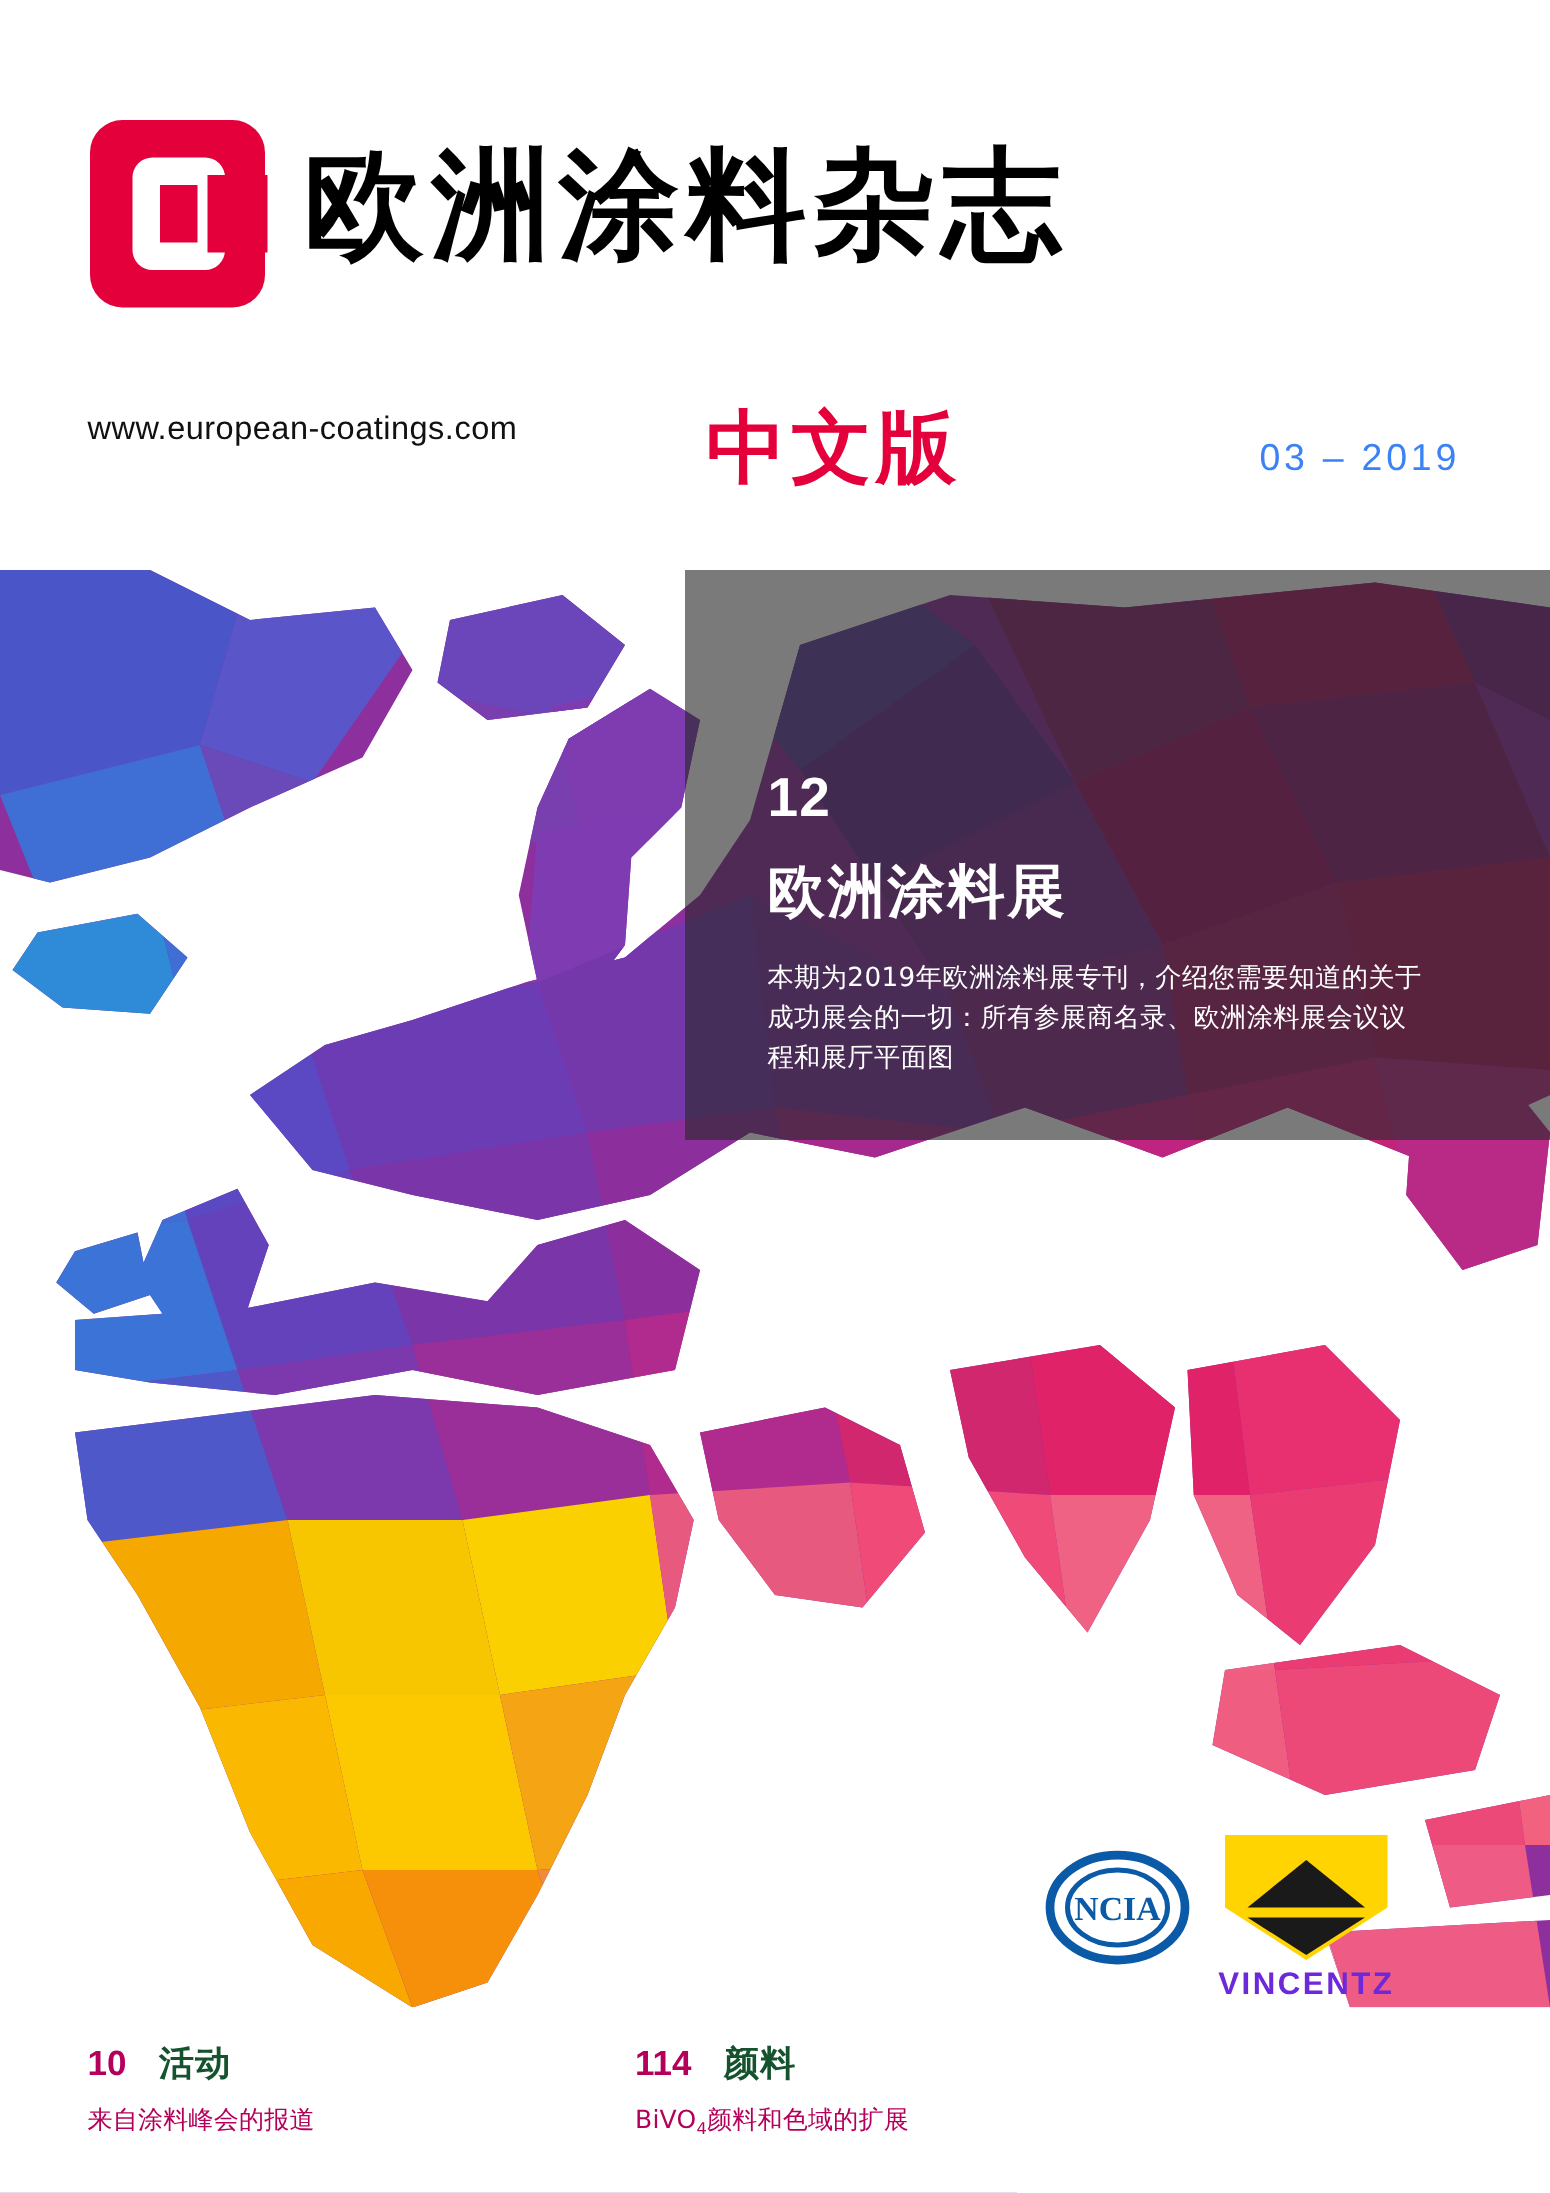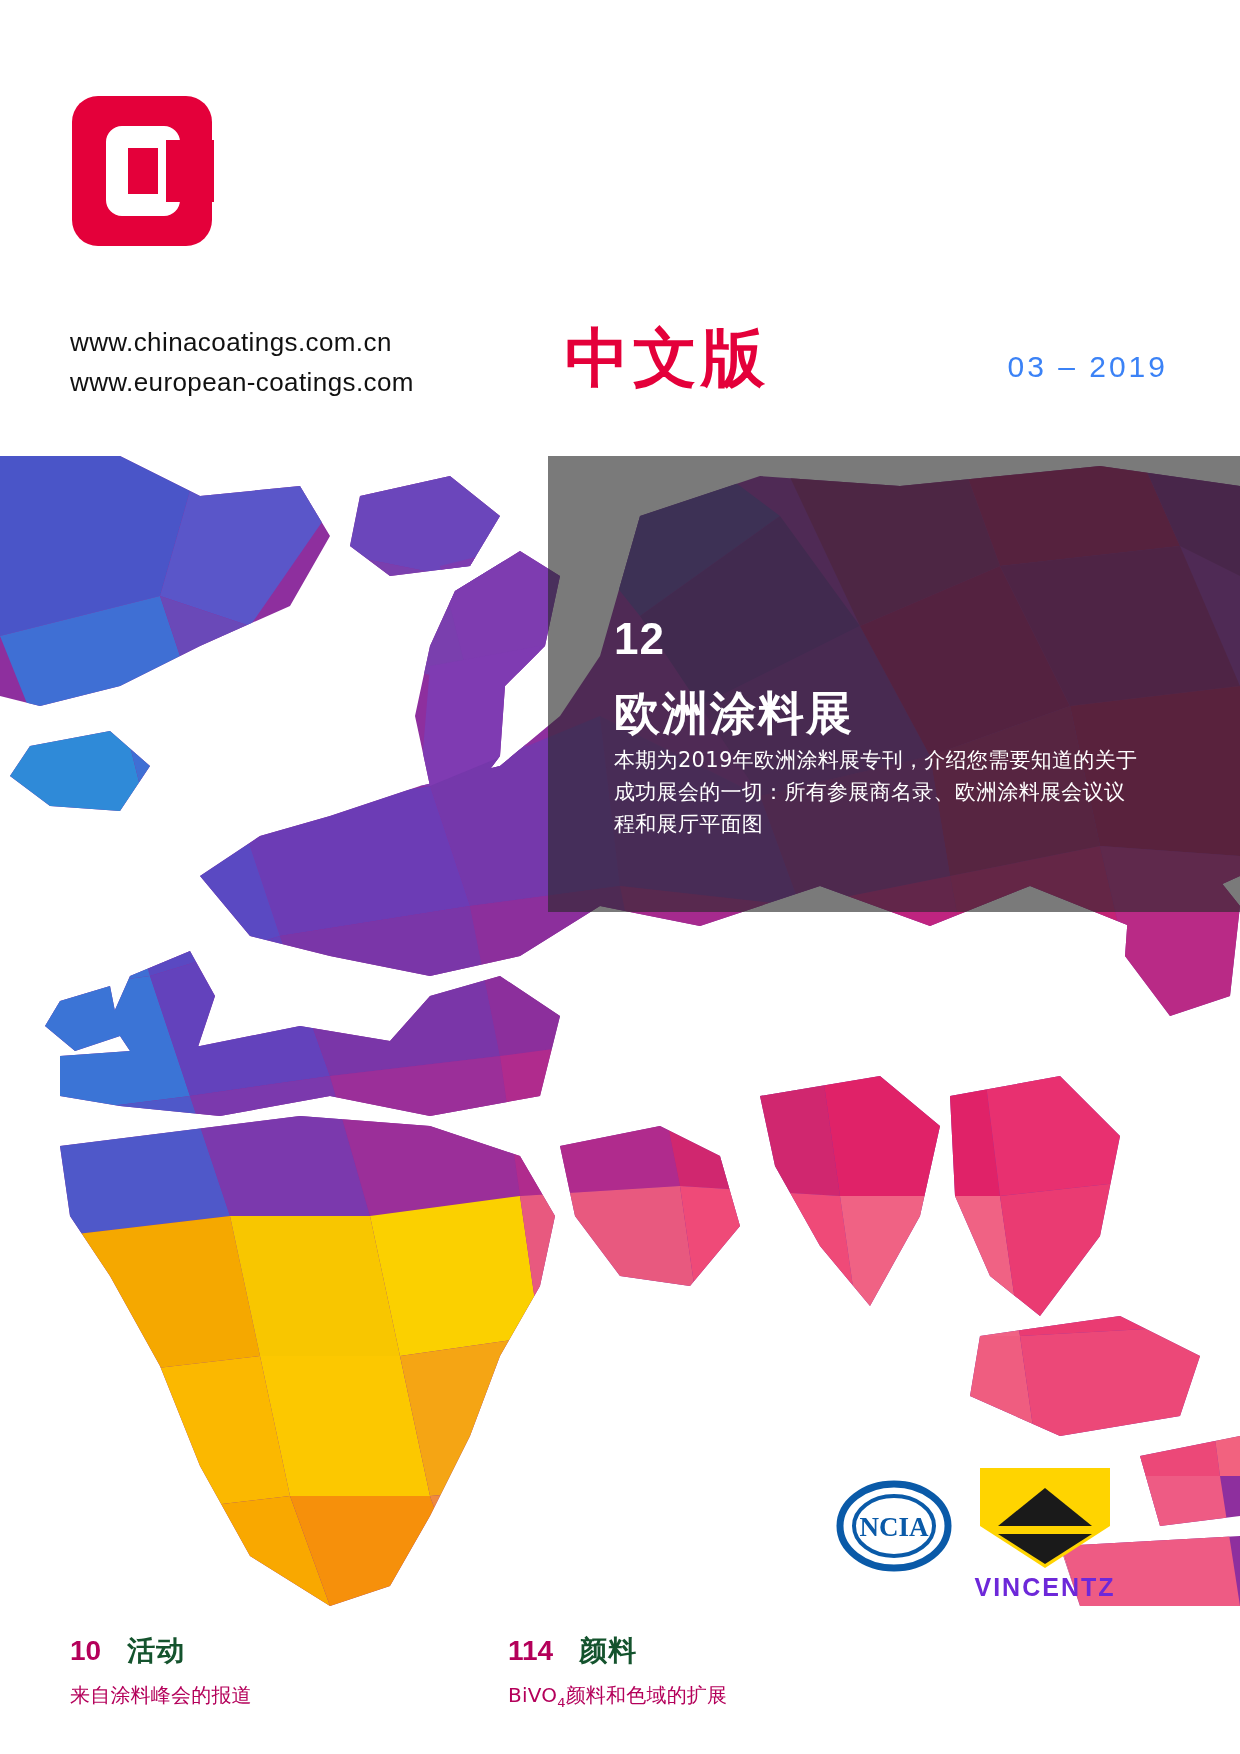--- a/index.html
+++ b/index.html
@@ -130,20 +130,21 @@
   }
   .feature .head {
     font-size: 46px;
     font-weight: bold;
     line-height: 62px;
     margin-top: 18px;
     letter-spacing: 2px;
     font-family: "DejaVu Sans", sans-serif;
   }
   .feature .desc {
+    margin-top: 22px;
     font-size: 21px;
     line-height: 32px;
     letter-spacing: 0.3px;
     font-family: "DejaVu Sans", sans-serif;
     max-width: 530px;
   }
 
   
   .teasers {
     position: absolute;
@@ -215,23 +216,23 @@
 
 <div class="cover">
 
   <div class="masthead">
 
     <div class="logo-mark">
       <div class="cut"></div>
       <div class="notch"></div>
     </div>
 
+    <div class="logo-title">欧洲涂料杂志</div>
 
     <div class="urls">
-      <div>www.chinacoatings.com.cn</div>
       <div>www.european-coatings.com</div>
     </div>
 
     <div class="cn-edition">中文版</div>
 
     <div class="issue">03 – 2019</div>
   </div>
 
   <div class="art">
     <svg width="1240" height="1150" viewBox="0 0 1240 1150" xmlns="http://www.w3.org/2000/svg">

